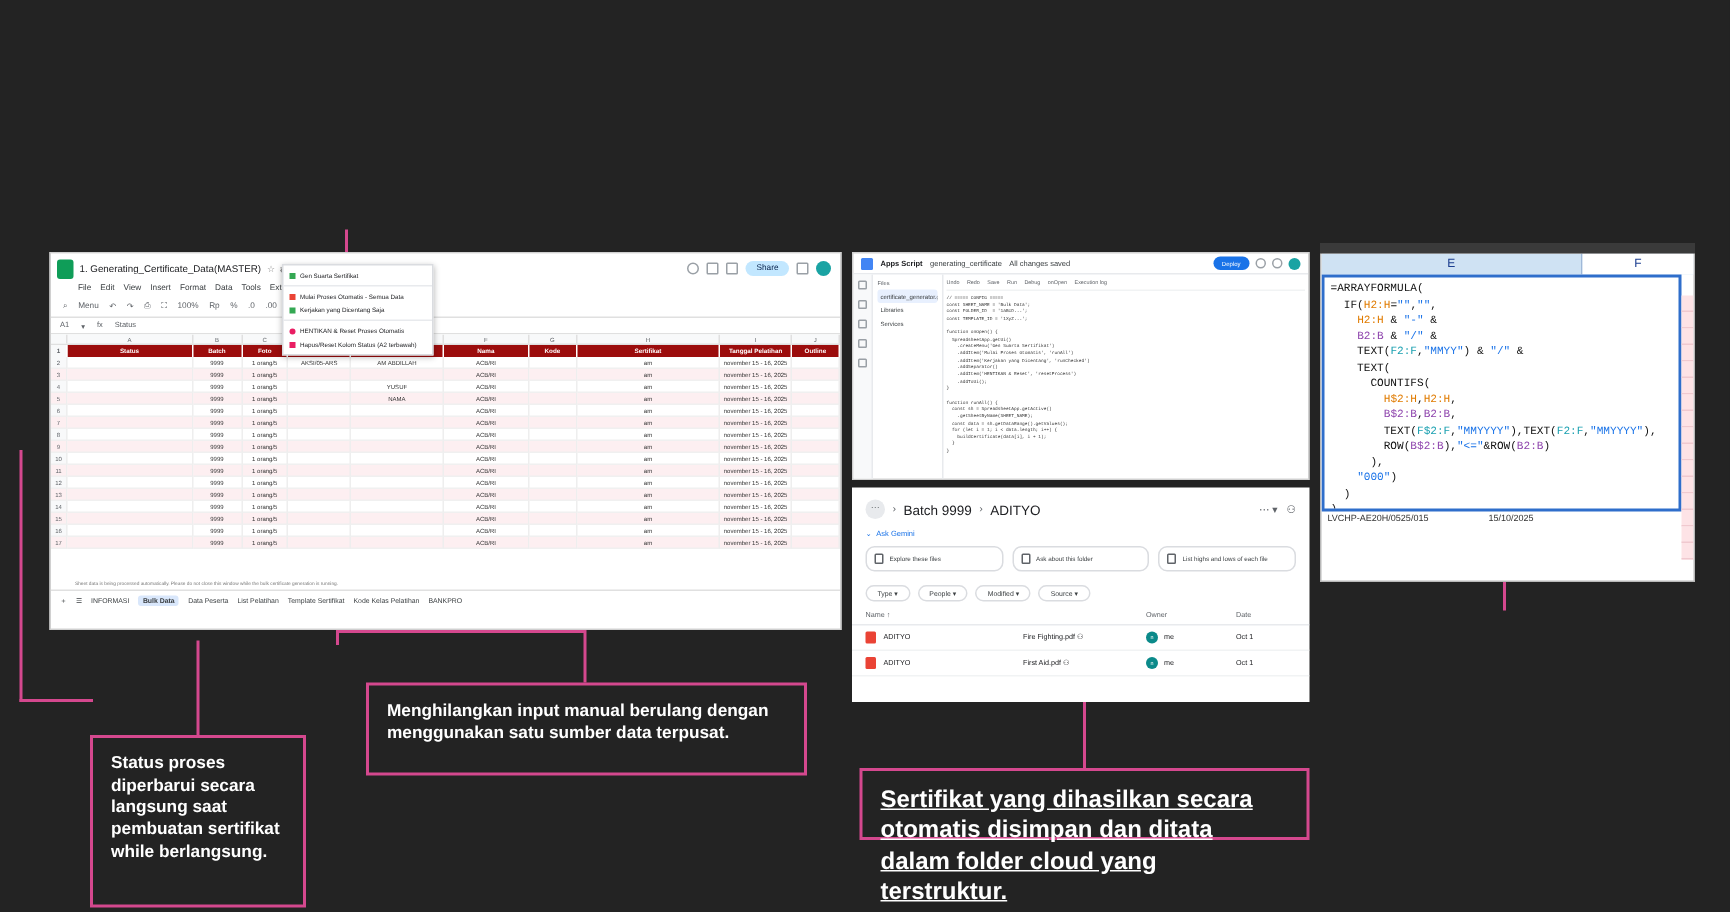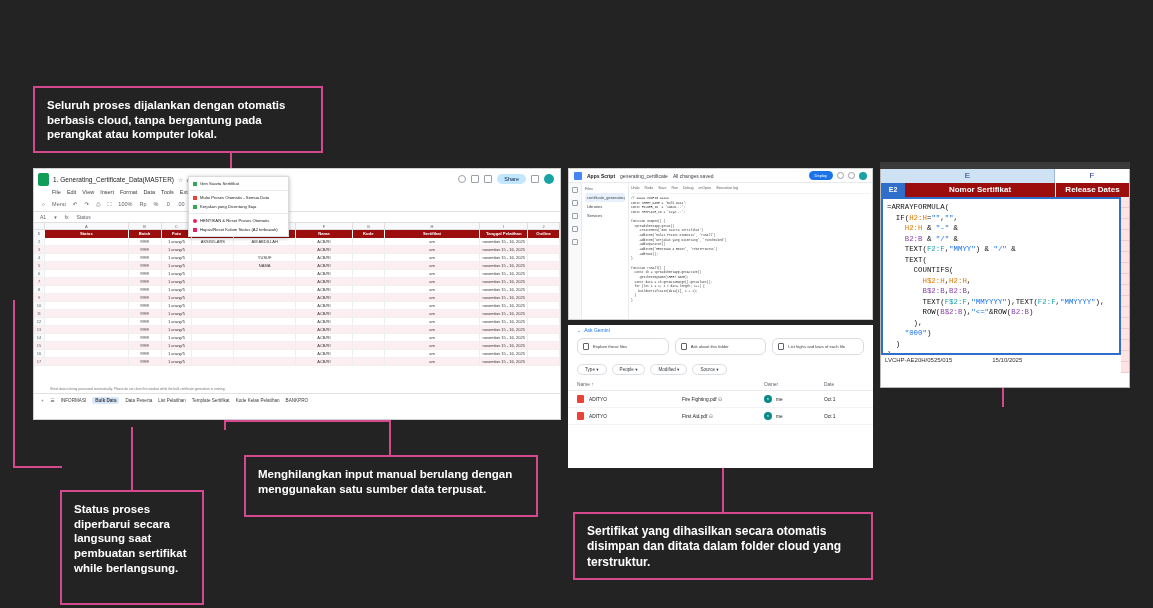--- a/index.html
+++ b/index.html
@@ -132,40 +132,37 @@
   .fx-foot{ display:flex; font-size:6px; color:#333; padding:2px 4px; gap:40px;}
 
   .masktop{ position:absolute; left:880px; top:162px; width:250px; height:7px; background:#3a3a3a;}
 </style>
 </head>
 <body>
 
 <div class="canvas">
 
 
-  <div class="callout" style="left:33px; top:86px; width:290px; height:67px; font-size:11.5px;">
-    <span>Seluruh proses dijalankan dengan otomatis berbasis cloud, tanpa bergantung pada perangkat atau komputer lokal.</span>
-  </div>
   <div class="leader" style="left:230px; top:153px; width:2px; height:16px;"></div>
 
   <div class="callout" style="left:60px; top:490px; width:144px; height:115px; font-size:11.5px;">
     <span>Status proses diperbarui secara langsung saat pembuatan sertifikat while berlangsung.</span>
   </div>
   <div class="leader" style="left:131px; top:427px; width:2px; height:63px;"></div>
   <div class="leader" style="left:13px; top:300px; width:2px; height:168px;"></div>
   <div class="leader" style="left:13px; top:466px; width:49px; height:2px;"></div>
 
   <div class="callout" style="left:244px; top:455px; width:294px; height:62px; font-size:11.5px;">
     <span>Menghilangkan input manual berulang dengan menggunakan satu sumber data terpusat.</span>
   </div>
   <div class="leader" style="left:389px; top:420px; width:2px; height:35px;"></div>
   <div class="leader" style="left:224px; top:420px; width:166px; height:2px;"></div>
   <div class="leader" style="left:224px; top:420px; width:2px; height:10px;"></div>
 
-  <div class="callout" style="left:573px; top:512px; width:300px; height:68px; font-size:12px;">
+  <div class="callout" style="left:573px; top:512px; width:300px; height:48px; font-size:16px;text-decoration:underline;">
     <span>Sertifikat yang dihasilkan secara otomatis disimpan dan ditata dalam folder cloud yang terstruktur.</span>
   </div>
   <div class="leader" style="left:722px; top:468px; width:2px; height:44px;"></div>
 
   <div class="leader" style="left:1002px; top:388px; width:2px; height:19px;"></div>
 
   <div class="win" id="sheets">
     <div class="gs-top">
       <div class="gs-logo"></div>
       <div>
@@ -559,20 +556,31 @@
   const data = sh.getDataRange().getValues();
   for (let i = 1; i &lt; data.length; i++) {
     buildCertificate(data[i], i + 1);
   }
 }</div>
       </div>
     </div>
   </div>
 
   <div class="win" id="drive">
+    <div class="dr-bc">
+      <div class="dr-circ">···</div>
+      <span class="dr-chev">›</span>
+      <span>Batch 9999</span>
+      <span class="dr-chev">›</span>
+      <span>ADITYO</span>
+      <div class="dr-bcright">
+        <span>⋯ ▾</span>
+        <span>⚇</span>
+      </div>
+    </div>
     <div class="dr-gem">
       <span>⌄</span>
       <span>Ask Gemini</span>
     </div>
     <div class="dr-chips">
       <div class="dr-chip">
         <span class="ci"></span>
         <span>Explore these files</span>
       </div>
       <div class="dr-chip">
@@ -621,25 +629,20 @@
         <span>me</span>
       </div>
       <div class="c-date">Oct 1</div>
     </div>
   </div>
 
   <div class="win" id="formula">
     <div class="fx-cols">
       <div class="cE">E</div>
       <div class="cF">F</div>
-    </div>
-    <div class="fx-hdr">
-      <div class="ref">E2</div>
-      <div class="h1">Nomor Sertifikat</div>
-      <div class="h2">Release Dates</div>
     </div>
     <div class="fx-cell">
       <div class="fx-code" id="fx-code">=ARRAYFORMULA(
   IF(<span class="rng">H2:H</span>=<span class="str">""</span>,<span class="str">""</span>,
     <span class="rng">H2:H</span> &amp; <span class="str">"-"</span> &amp;
     <span class="rng2">B2:B</span> &amp; <span class="str">"/"</span> &amp;
     TEXT(<span class="rng3">F2:F</span>,<span class="str">"MMYY"</span>) &amp; <span class="str">"/"</span> &amp;
     TEXT(
       COUNTIFS(
         <span class="rng">H$2:H</span>,<span class="rng">H2:H</span>,

